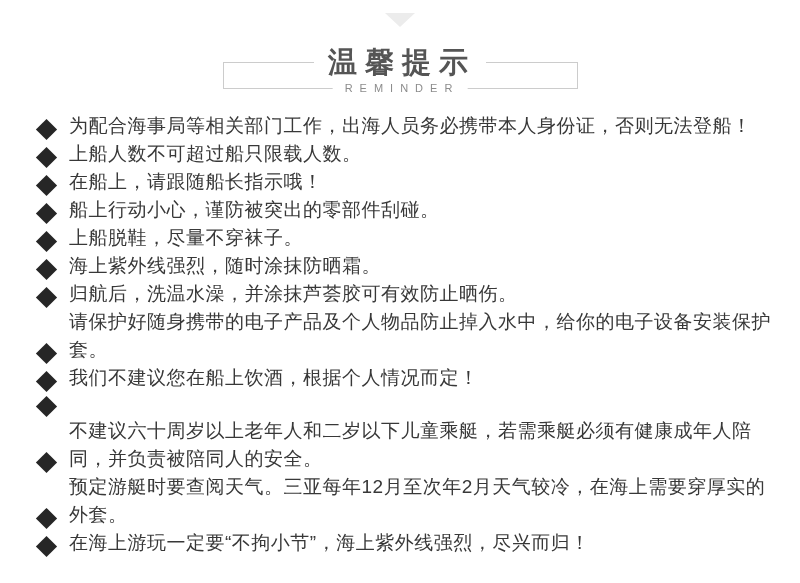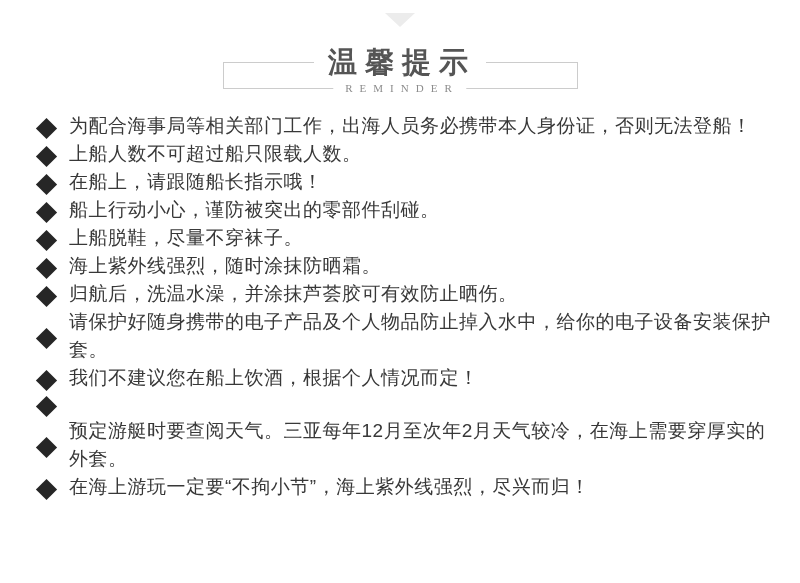--- a/index.html
+++ b/index.html
@@ -28,21 +28,20 @@
     border-top: 14px solid #ececec;
   }
   
   .header-box {
     position: relative;
     width: 355px;
     height: 27px;
     margin: 62px auto 16px auto;
     border: 1px solid #cccccc;
     background: #ffffff;
-    font-family: Liberation Serif, serif;
   }
   .title {
     position: absolute;
     top: -18px;
     left: 50%;
     transform: translateX(-50%);
     background: #ffffff;
     padding: 0 10px 0 14px;
     font-size: 29px;
     line-height: 34px;
@@ -66,21 +65,21 @@
     white-space: nowrap;
   }
   
   .tips {
     list-style: none;
     margin: 23px 0 0 0;
     padding: 0 28px 0 36px;
   }
   .tip {
     display: flex;
-    align-items: center;
+    align-items: flex-end;
   }
   .bullet {
     flex: none;
     position: relative;
     width: 21px;
     height: 21px;
     margin-top: 4px;
   }
   .bullet::before {
     content: "";
@@ -152,20 +151,24 @@
 
   <li class="tip">
     <span class="bullet"></span>
     <span class="tip-text">我们不建议您在船上饮酒，根据个人情况而定！</span>
   </li>
 
   <li class="tip">
     <span class="bullet"></span>
   </li>
 
+  <li class="tip">
+    <span class="bullet"></span>
+    <span class="tip-text">不建议六十周岁以上老年人和二岁以下儿童乘艇，若需乘艇必须有健康成年人陪同，并负责被陪同人的安全。</span>
+  </li>
 
   <li class="tip">
     <span class="bullet"></span>
     <span class="tip-text">预定游艇时要查阅天气。三亚每年12月至次年2月天气较冷，在海上需要穿厚实的外套。</span>
   </li>
 
   <li class="tip">
     <span class="bullet"></span>
     <span class="tip-text">在海上游玩一定要“不拘小节”，海上紫外线强烈，尽兴而归！</span>
   </li>

